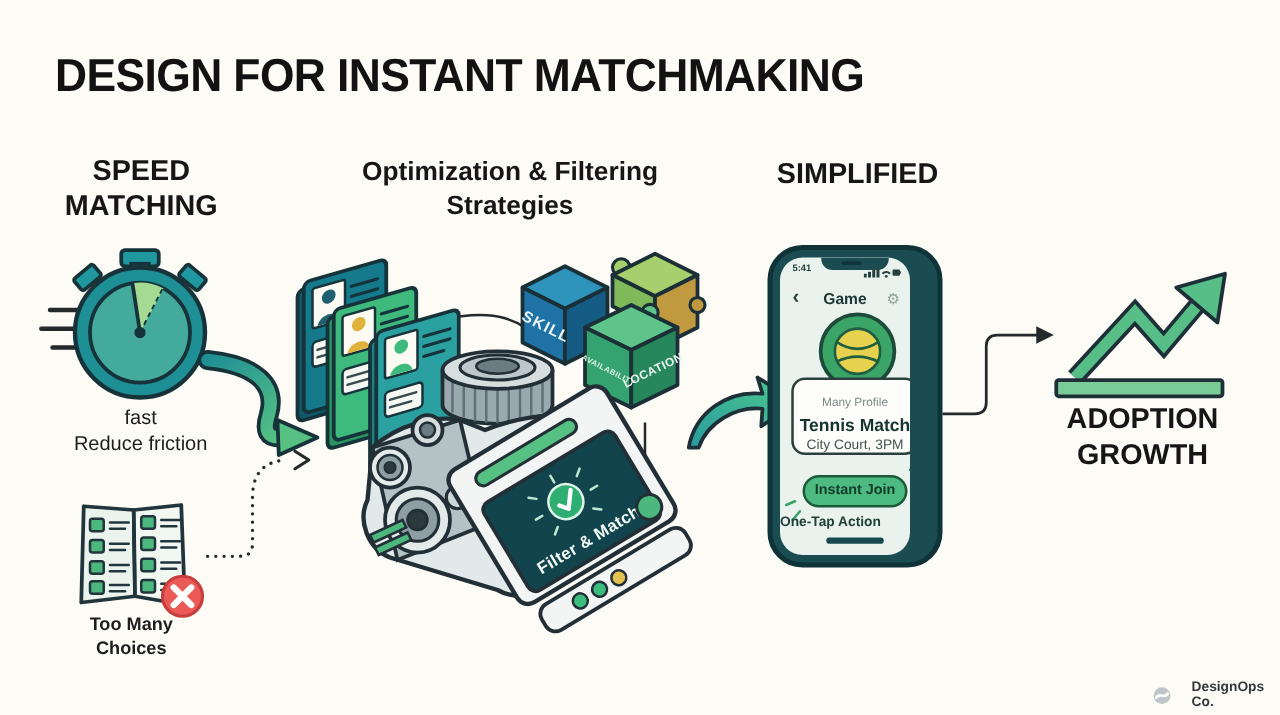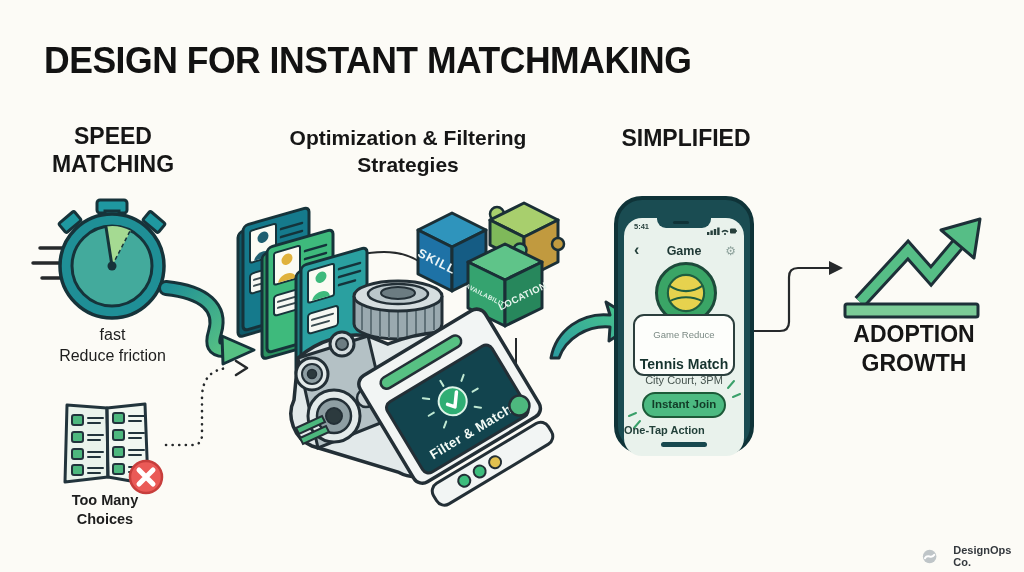--- a/index.html
+++ b/index.html
@@ -26,42 +26,42 @@
   .caption span{display:block;}
   .cap-reduce{left:30px;top:324px;width:165px;font-size:16px;font-weight:500;line-height:21px;}
   .cap-choices{left:35px;top:491px;width:140px;font-size:14.5px;font-weight:bold;line-height:19px;}
   svg text{font-family:"Liberation Sans", sans-serif;}
   
   .phone{
     left:614px;top:196px;width:132px;height:250px;
     background:#1a4c52;border:4px solid #0f3338;border-radius:28px;
   }
   .phone-screen{
-    position:absolute;left:6px;top:18px;width:120px;height:238px;
+    position:absolute;left:6px;top:6px;width:104px;height:238px;
     background:#e9f2ec;border-radius:18px;overflow:hidden;
   }
   .notch{position:absolute;left:33px;top:0;width:54px;height:10px;background:#1a4c52;border-radius:0 0 9px 9px;}
   .notch-slit{position:absolute;left:16px;top:3px;width:16px;height:2.5px;background:#0f3338;border-radius:2px;}
   .status-time{position:absolute;left:10px;top:4px;font-size:7.5px;font-weight:bold;color:#27403c;}
   .status-icons{position:absolute;right:7px;top:4px;}
   .nav{position:absolute;left:0;top:24px;width:100%;height:18px;}
   .nav-back{position:absolute;left:10px;top:-1px;font-size:16px;font-weight:bold;color:#24403b;line-height:18px;}
   .nav-title{position:absolute;left:0;width:100%;text-align:center;font-size:12.5px;font-weight:bold;color:#1d3733;line-height:18px;}
   .nav-gear{position:absolute;right:8px;top:1px;font-size:12px;color:#8fa39d;line-height:16px;}
   .avatar{
     position:absolute;left:31px;top:44px;width:62px;height:62px;border-radius:50%;
     background:#3aa566;border:3px solid #1d4a3a;box-sizing:border-box;
     display:flex;align-items:center;justify-content:center;
   }
   .match-card{
     position:absolute;left:9px;top:96px;width:102px;height:62px;box-sizing:border-box;
     background:#fdfefb;border:2.5px solid #2b3f3d;border-radius:11px;text-align:center;
   }
   .mc-label{margin-top:13px;font-size:9.5px;color:#7b8a84;}
-  .mc-title{margin-top:16px;font-size:14px;font-weight:bold;color:#16332e;}
+  .mc-title{margin-top:4px;font-size:14px;font-weight:bold;color:#16332e;}
   .mc-sub{margin-top:2px;font-size:11px;color:#46544f;}
   .cta{
     position:absolute;left:18px;top:174px;width:84px;height:26px;box-sizing:border-box;
     background:#4cba81;border:2.5px solid #1c5a38;border-radius:14px;
     text-align:center;font-size:11.5px;font-weight:bold;color:#123c27;line-height:21px;
   }
   .cta-caption{position:absolute;left:0;top:206px;width:100%;font-size:11px;font-weight:600;color:#22403a;}
   .home-bar{position:absolute;left:37px;top:224px;width:46px;height:4.5px;border-radius:3px;background:#17484e;}
   .sparkles{position:absolute;left:0;top:0;pointer-events:none;}
   
@@ -401,21 +401,21 @@
       <span class="nav-gear">⚙</span>
     </div>
     <div class="avatar">
       <svg width="42" height="42" viewBox="-22 -22 44 44">
         <circle r="19" fill="#E6D24E" stroke="#1F5E40" stroke-width="2.2"></circle>
         <path d="M-18,-8 C-6,0 6,0 18,-8" fill="none" stroke="#1F5E40" stroke-width="2.2"></path>
         <path d="M-18,9 C-6,3 6,3 18,9" fill="none" stroke="#1F5E40" stroke-width="2.2"></path>
       </svg>
     </div>
     <div class="match-card">
-      <div class="mc-label">Game Reduce</div>
+      <div class="mc-label">Many Profile</div>
       <div class="mc-title">Tennis Match</div>
       <div class="mc-sub">City Court, 3PM</div>
     </div>
     <div class="cta">Instant Join</div>
     <svg class="sparkles" width="120" height="238" viewBox="0 0 120 238">
       <g stroke="#3aa06a" stroke-width="2" stroke-linecap="round">
         <line x1="104" y1="170" x2="110" y2="163"></line>
           <line x1="109" y1="179" x2="116" y2="176"></line>
         <line x1="16" y1="203" x2="10" y2="210"></line>
           <line x1="12" y1="195" x2="5" y2="198"></line>

